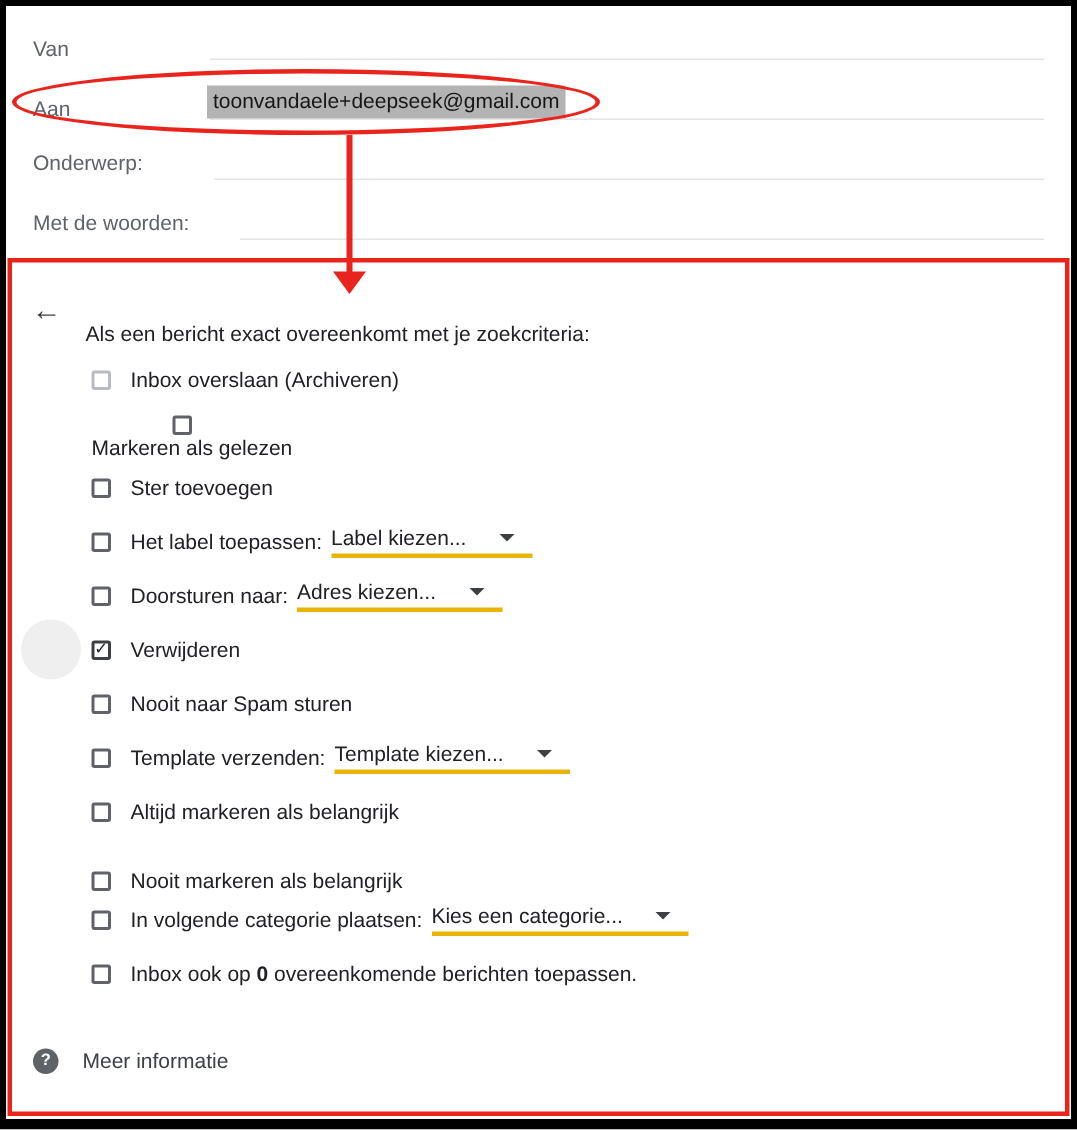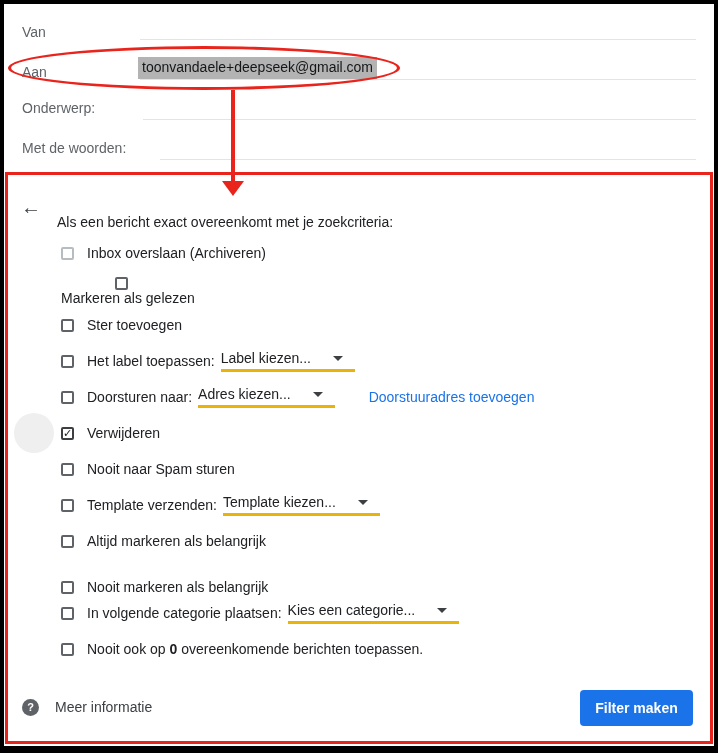--- a/index.html
+++ b/index.html
@@ -240,21 +240,20 @@
             <span class="arr"></span>
           </span>
         </div>
         <div class="action-row" style="top: 210px;">
           <span class="checkbox"></span>
           <span class="row-label">Doorsturen naar:</span>
           <span class="drop">
             <span class="val">Adres kiezen...</span>
             <span class="arr"></span>
           </span>
-          <a class="row-link">Doorstuuradres toevoegen</a>
         </div>
         <div class="action-row" style="top: 246px;">
           <span class="halo"></span>
           <span class="checkbox checked">
             <span class="mark">✓</span>
           </span>
           <span class="row-label">Verwijderen</span>
         </div>
         <div class="action-row" style="top: 282px;">
           <span class="checkbox"></span>
@@ -279,23 +278,22 @@
         <div class="action-row" style="top: 426px;">
           <span class="checkbox"></span>
           <span class="row-label">In volgende categorie plaatsen:</span>
           <span class="drop">
             <span class="val">Kies een categorie...</span>
             <span class="arr"></span>
           </span>
         </div>
         <div class="action-row" style="top: 462px;">
           <span class="checkbox"></span>
-          <span class="row-label"><span>Nooit ook op </span><span class="b">0</span><span> overeenkomende berichten toepassen.</span></span>
+          <span class="row-label"><span>Inbox ook op </span><span class="b">0</span><span> overeenkomende berichten toepassen.</span></span>
         </div>
       </div>
 
     <div class="panel-footer">
       <span class="help-icon">?</span>
       <span class="more-info">Meer informatie</span>
     </div>
-    <button class="create-btn">Filter maken</button>
   </div>
 </div>
 
 </body></html>

